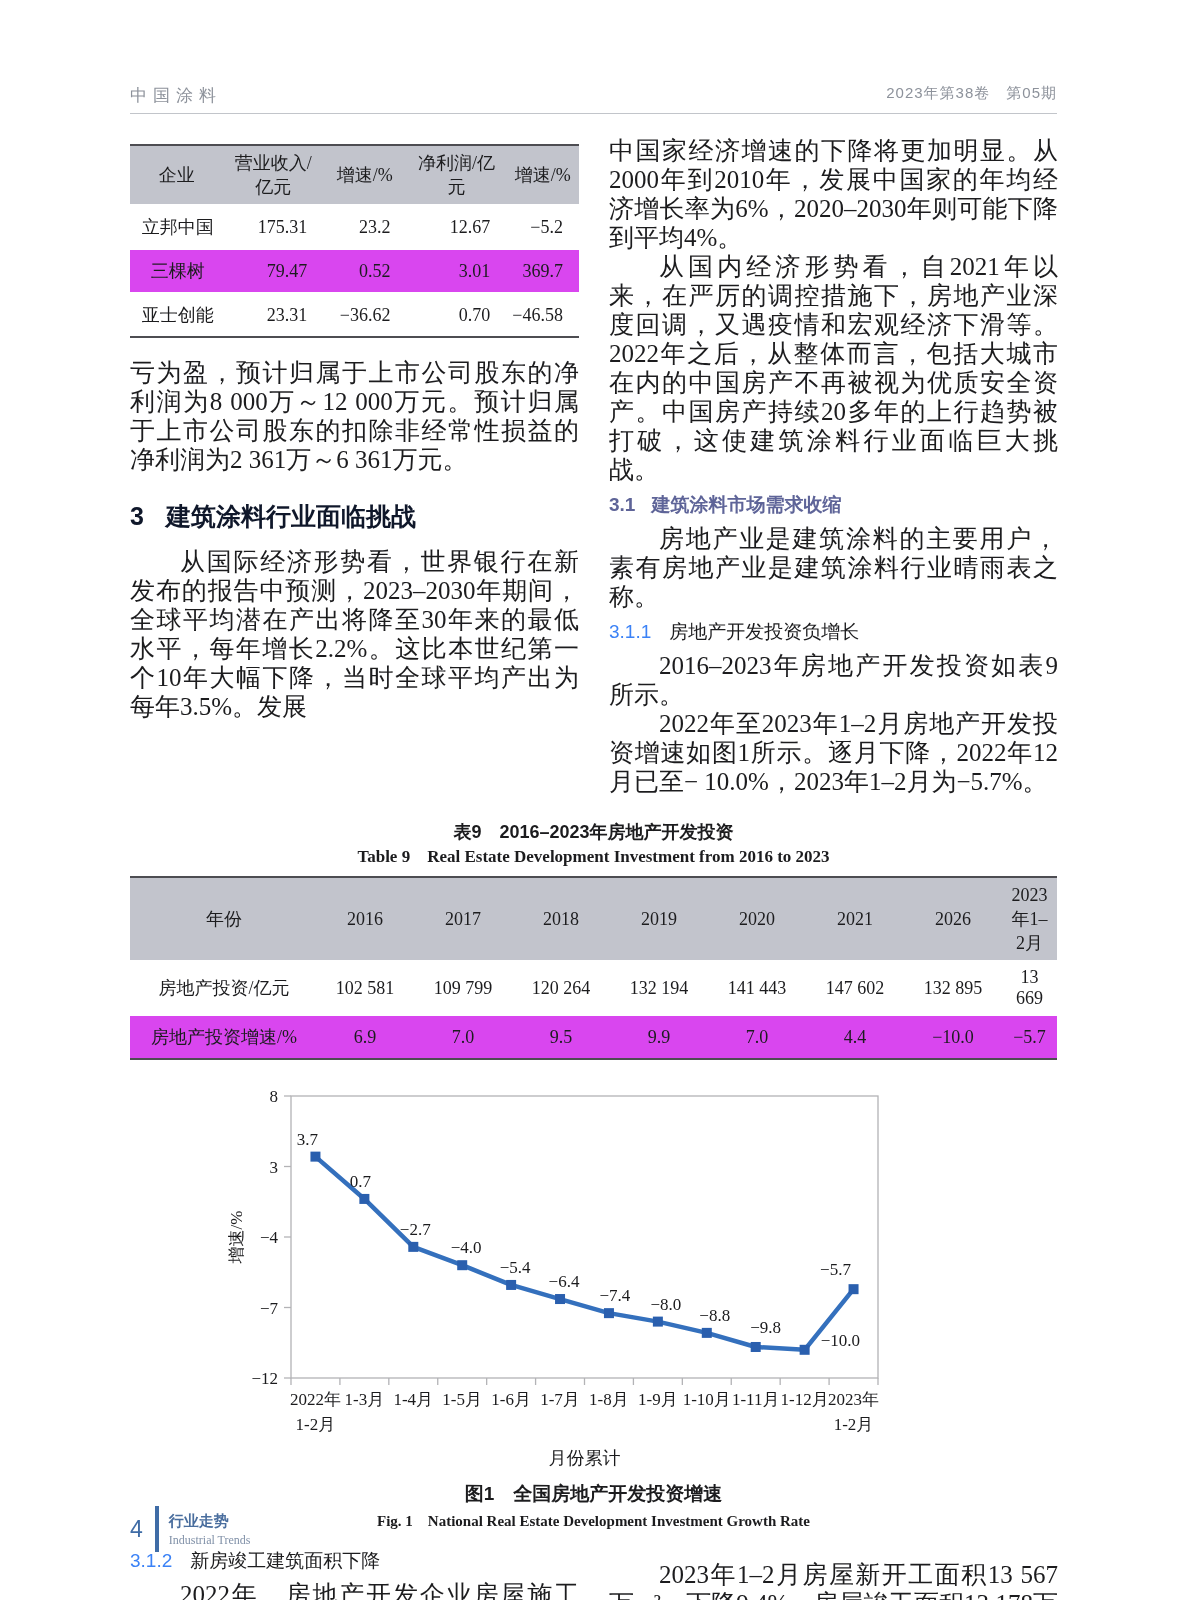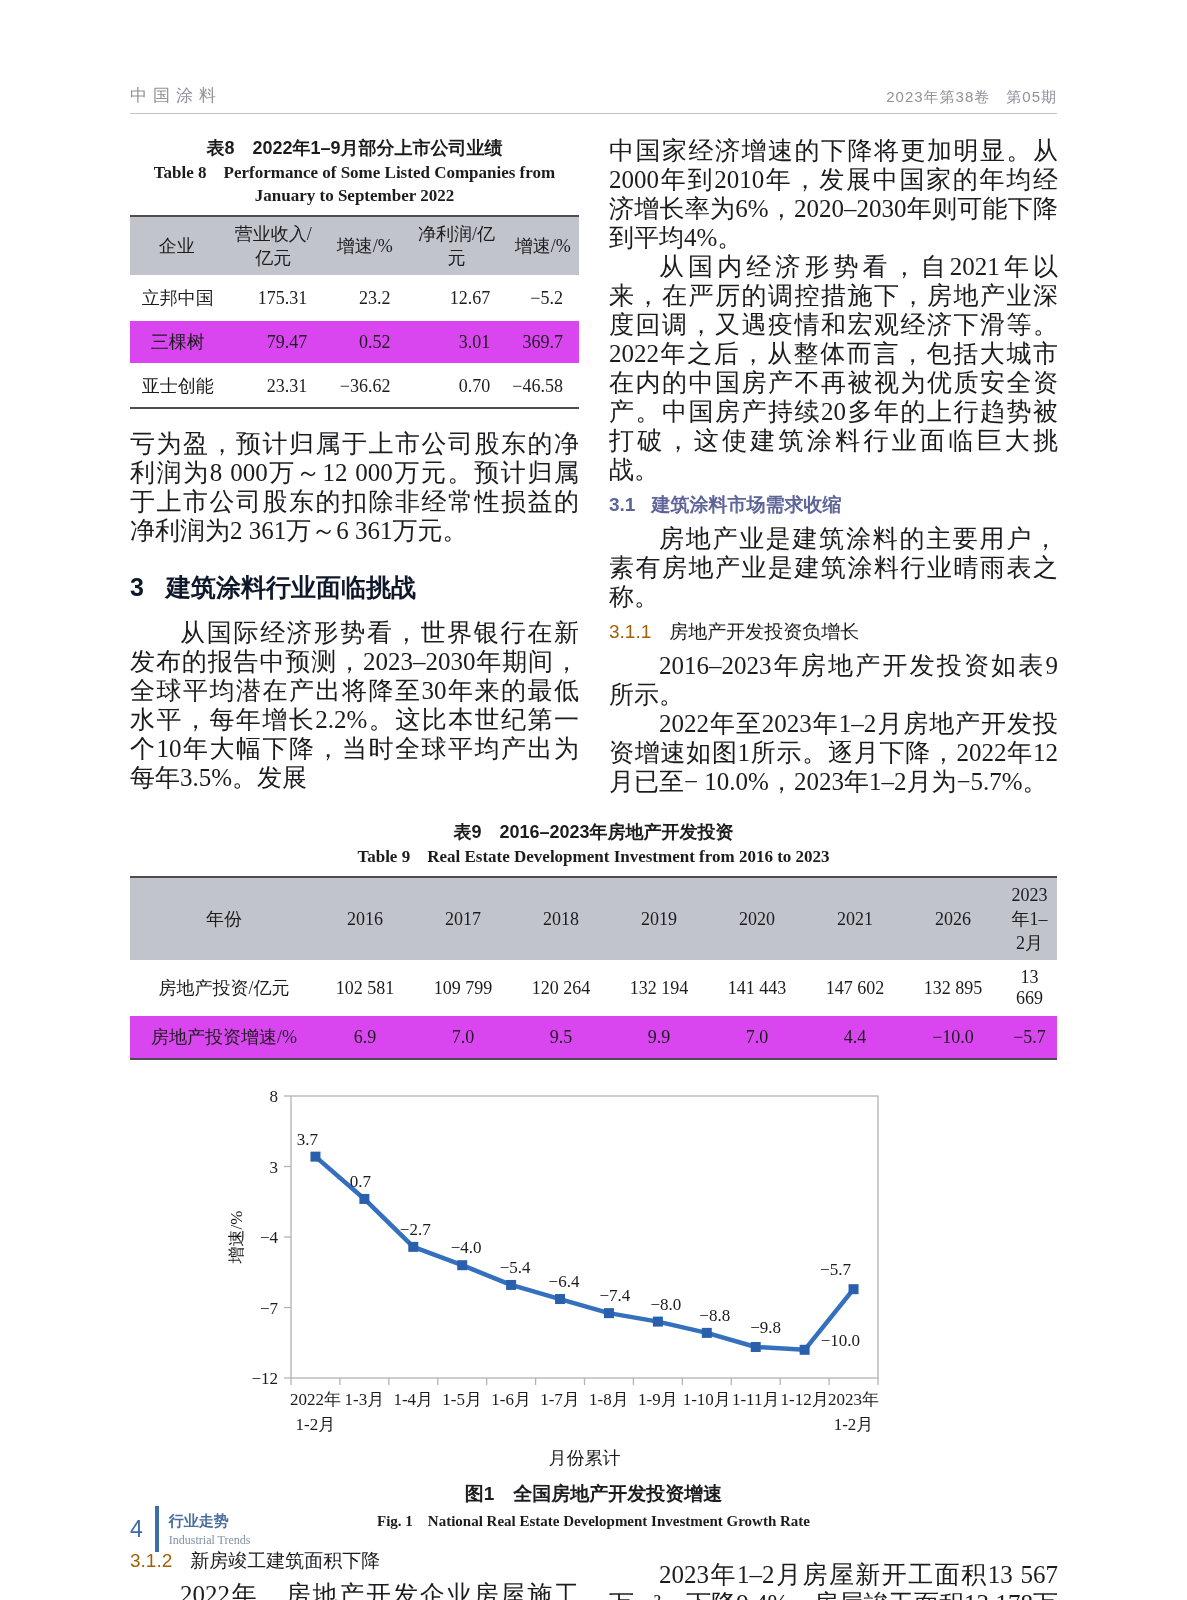--- a/index.html
+++ b/index.html
@@ -2,21 +2,21 @@
 <html><head>
 <meta charset="utf-8">
 <style>
   html,body{margin:0;padding:0;background:#ffffff;}
   .page{
     width:1187px;height:1600px;box-sizing:border-box;
     padding:84px 130px 0 130px;position:relative;overflow:hidden;
     font-family:"Liberation Serif","DejaVu Serif",serif;color:#1c1c1e;
   }
   
-  .phead{display:flex;justify-content:space-between;align-items:flex-end;
+  .phead{display:flex;justify-content:space-between;
     border-bottom:1.5px solid #c2c5ca;padding-bottom:6px;}
   .phead .jname{font-family:"Liberation Sans",sans-serif;font-size:17px;color:#8d929b;letter-spacing:6px;}
   .phead .jissue{font-family:"Liberation Sans",sans-serif;font-size:15px;color:#8d929b;letter-spacing:1px;}
   
   .cols{display:flex;gap:30px;margin-top:22px;}
   .col{width:449px;flex:0 0 449px;}
   p.body{font-size:25px;line-height:29px;text-align:justify;margin:0;}
   p.indent{text-indent:2em;}
   
   .tcap{text-align:center;font-weight:bold;}
@@ -36,21 +36,21 @@
   #table9 td{height:32px;}
   
   h2.sec{font-family:"Liberation Sans",sans-serif;font-weight:bold;font-size:25px;
     color:#0f172a;margin:26px 0 14px 0;}
   h2.sec .num{margin-right:22px;}
   h3.subsec{font-family:"Liberation Sans",sans-serif;font-weight:bold;font-size:19px;
     color:#5e6498;margin:8px 0 6px 0;}
   h3.subsec .num{margin-right:16px;}
   h4.subsub{font-family:"Liberation Sans",sans-serif;font-weight:500;font-size:19px;
     color:#1c1c1e;margin:8px 0 6px 0;}
-  h4.subsub .num{color:#a16207;margin-right:18px;}
+  h4.subsub .num{color:#3b82f6;margin-right:18px;}
   
   figure{margin:26px 0 0 0;}
   .chart-wrap{width:927px;}
   svg text{fill:#1b1b1d;font-family:"Liberation Serif","DejaVu Serif",serif;}
   svg .tick{font-size:17px;}
   svg .dlabel{font-size:17px;}
   svg .xtitle{font-size:18px;}
   figcaption{text-align:center;margin-top:0;}
   figcaption .zh{font-size:19px;font-weight:bold;font-family:"Liberation Sans",sans-serif;line-height:28px;}
   figcaption .en{font-size:15px;font-weight:bold;font-family:"Liberation Serif",serif;line-height:26px;}
@@ -66,25 +66,20 @@
 
 <div class="page">
 
   <div class="phead">
     <span class="jname">中国涂料</span>
     <span class="jissue">2023年第38卷　第05期</span>
   </div>
 
   <div class="cols">
     <div class="col">
-      <div class="tcap">
-        <div class="zh">表8　2022年1–9月部分上市公司业绩</div>
-        <div class="en">Table 8　Performance of Some Listed Companies from</div>
-        <div class="en">January to September 2022</div>
-      </div>
       <table id="table8">
         <thead>
           <tr>
             <th style="width:108px">企业</th>
             <th style="width:100px">营业收入/亿元</th>
             <th style="width:76px">增速/%</th>
             <th style="width:104px">净利润/亿元</th>
             <th>增速/%</th>
           </tr>
         </thead>

